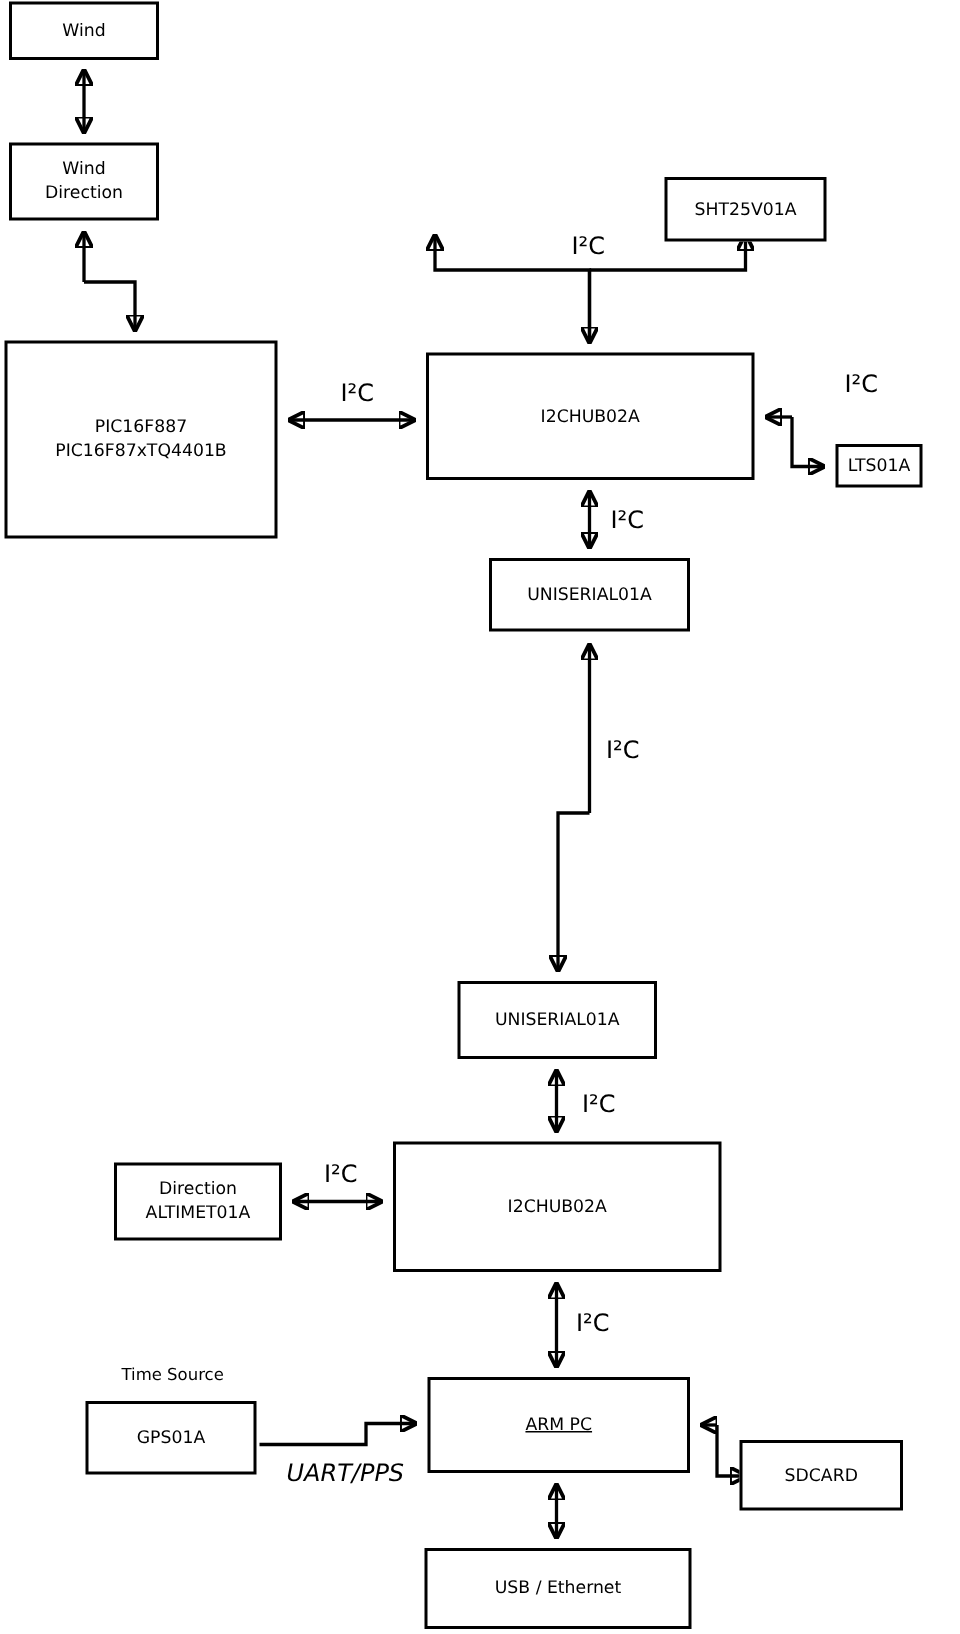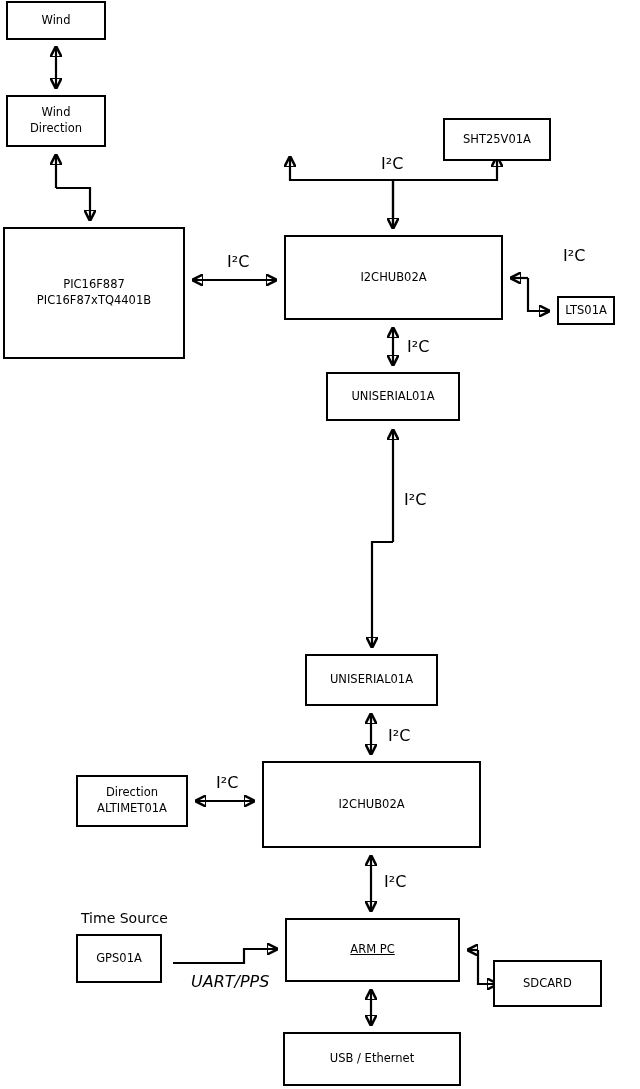--- a/index.html
+++ b/index.html
@@ -33,21 +33,21 @@
   .edge-label {
     position: absolute;
     font-size: 16px;
     color: #000000;
     z-index: 4;
     white-space: nowrap;
     background: transparent;
   }
   .free-label {
     position: absolute;
-    font-size: 14px;
+    font-size: 11px;
     color: #000000;
     z-index: 4;
     white-space: nowrap;
   }
   svg#wires {
     position: absolute;
     left: 0;
     top: 0;
     width: 640px;
     height: 1089px;
@@ -136,21 +136,21 @@
   <div class="node" style="left:3px;top:227px;width:182px;height:132px;">PIC16F887
 PIC16F87xTQ4401B</div>
   <div class="node" style="left:443px;top:118px;width:108px;height:43px;">SHT25V01A</div>
   <div class="node" style="left:284px;top:235px;width:219px;height:85px;">I2CHUB02A</div>
   <div class="node" style="left:557px;top:296px;width:58px;height:29px;">LTS01A</div>
   <div class="node" style="left:326px;top:372px;width:134px;height:49px;">UNISERIAL01A</div>
   <div class="node" style="left:305px;top:654px;width:133px;height:52px;">UNISERIAL01A</div>
   <div class="node" style="left:262px;top:761px;width:219px;height:87px;">I2CHUB02A</div>
   <div class="node" style="left:76px;top:775px;width:112px;height:52px;">Direction
 ALTIMET01A</div>
-  <div class="node" style="left:76px;top:934px;width:86px;height:49px;">GPS01A</div>
+  <div class="node" style="left:57px;top:934px;width:114px;height:49px;">GPS01A</div>
   <div class="node" style="left:285px;top:918px;width:175px;height:64px;text-decoration:underline;">ARM PC</div>
   <div class="node" style="left:493px;top:960px;width:109px;height:47px;">SDCARD</div>
   <div class="node" style="left:283px;top:1032px;width:178px;height:54px;">USB / Ethernet</div>
 
   <div class="edge-label" style="left:381px;top:154px;">I²C</div>
   <div class="edge-label" style="left:227px;top:252px;">I²C</div>
   <div class="edge-label" style="left:563px;top:246px;">I²C</div>
   <div class="edge-label" style="left:407px;top:337px;">I²C</div>
   <div class="edge-label" style="left:404px;top:490px;">I²C</div>
   <div class="edge-label" style="left:388px;top:726px;">I²C</div>

